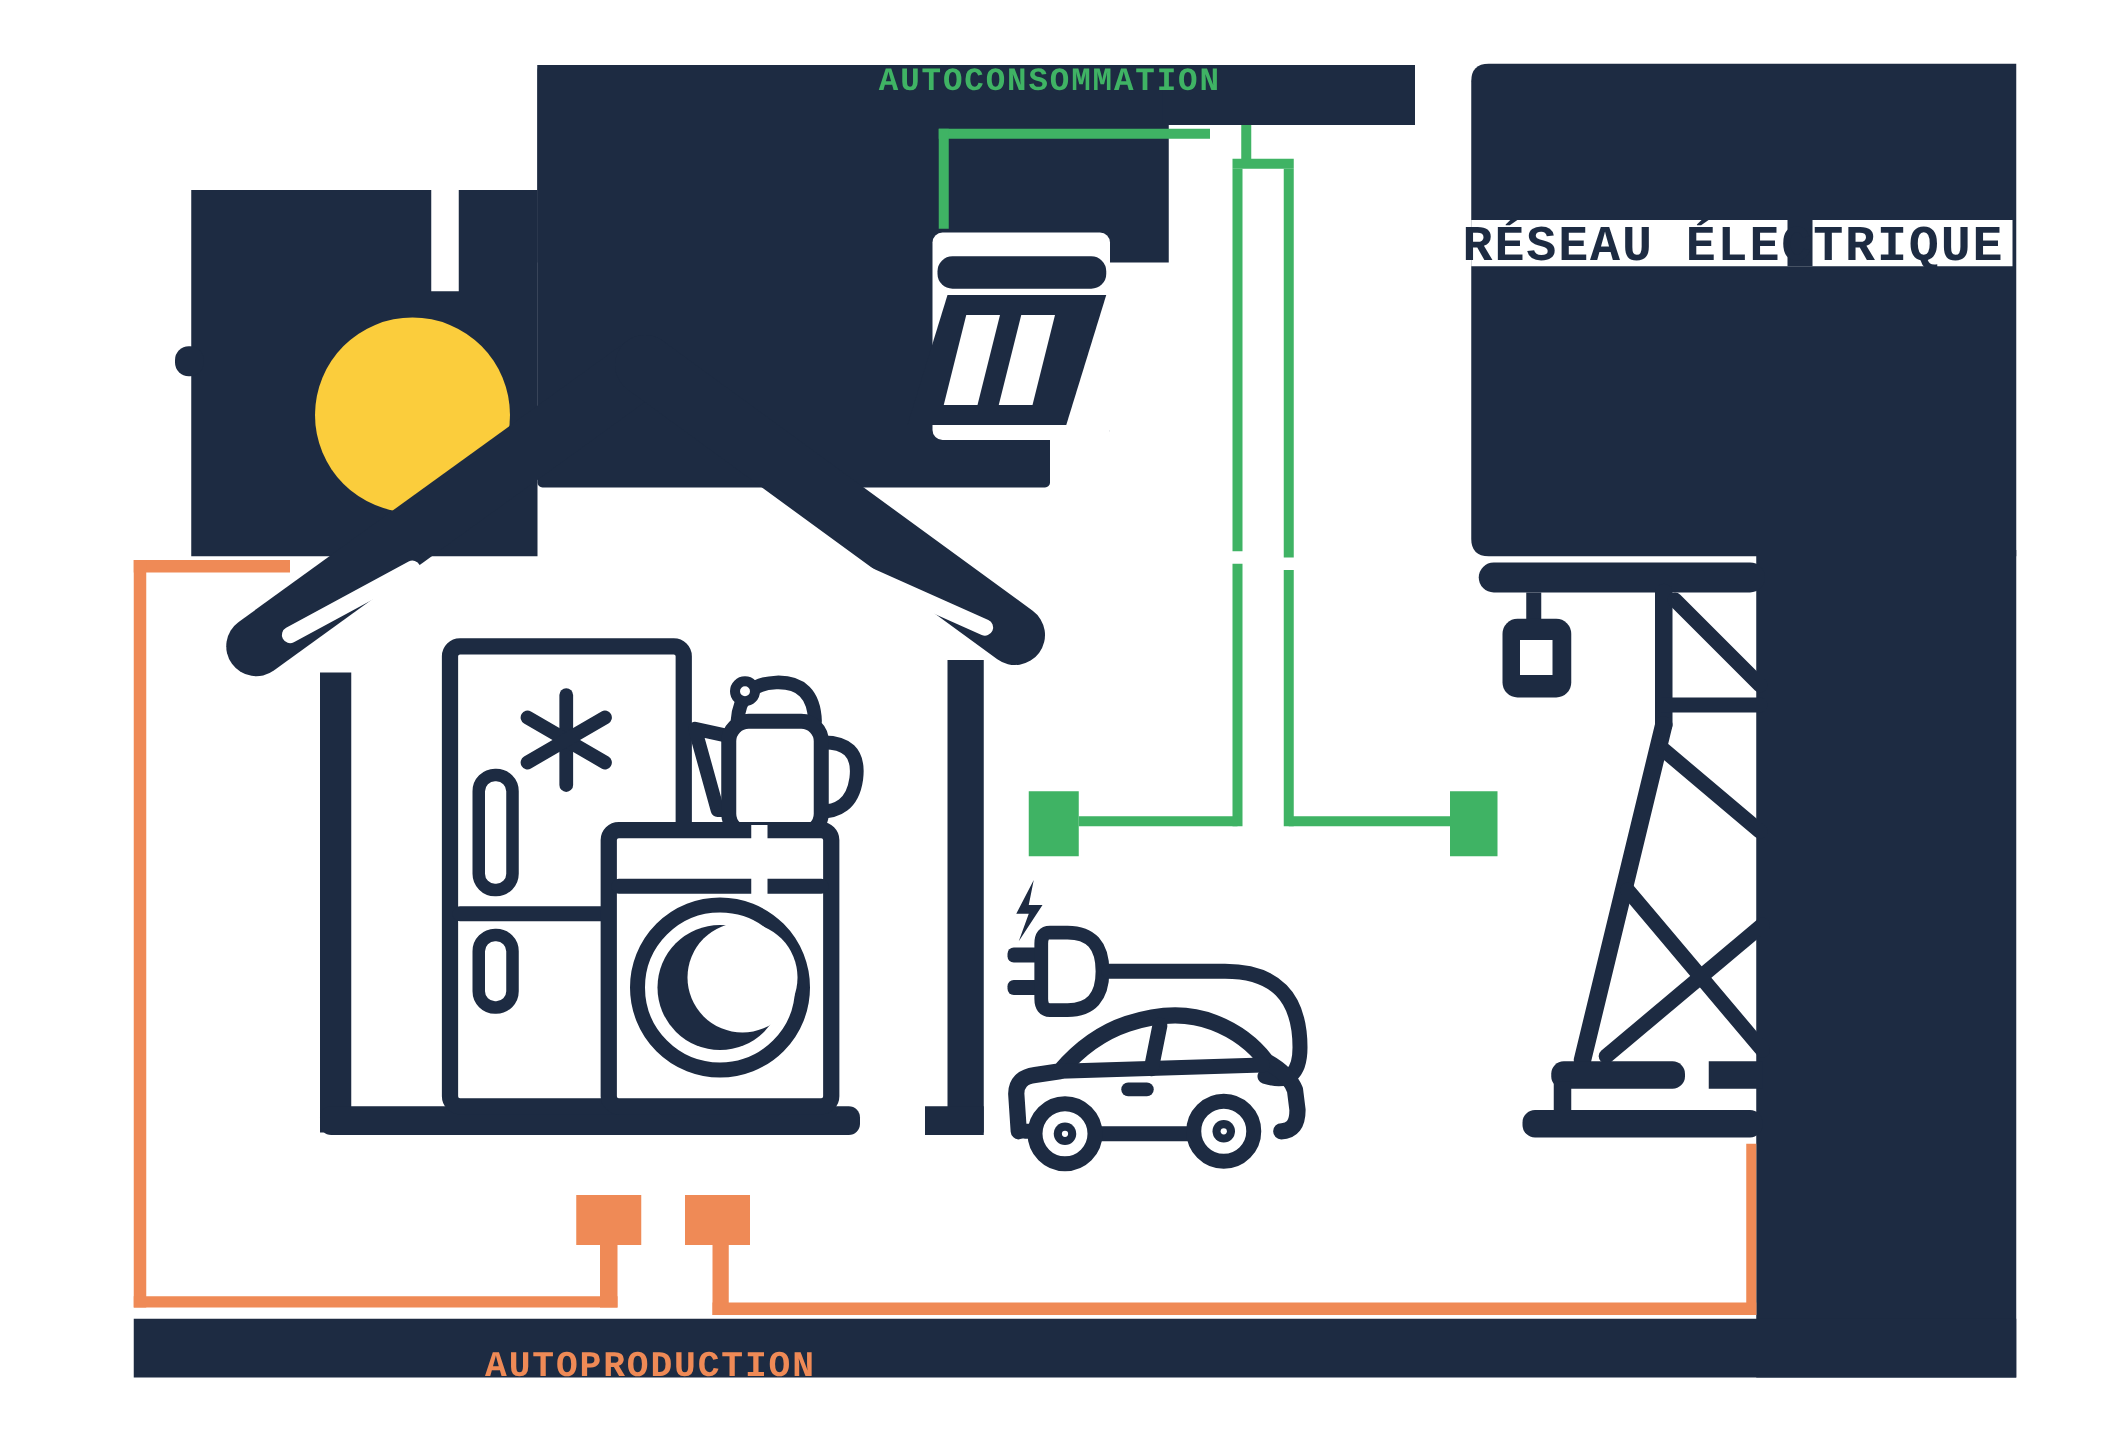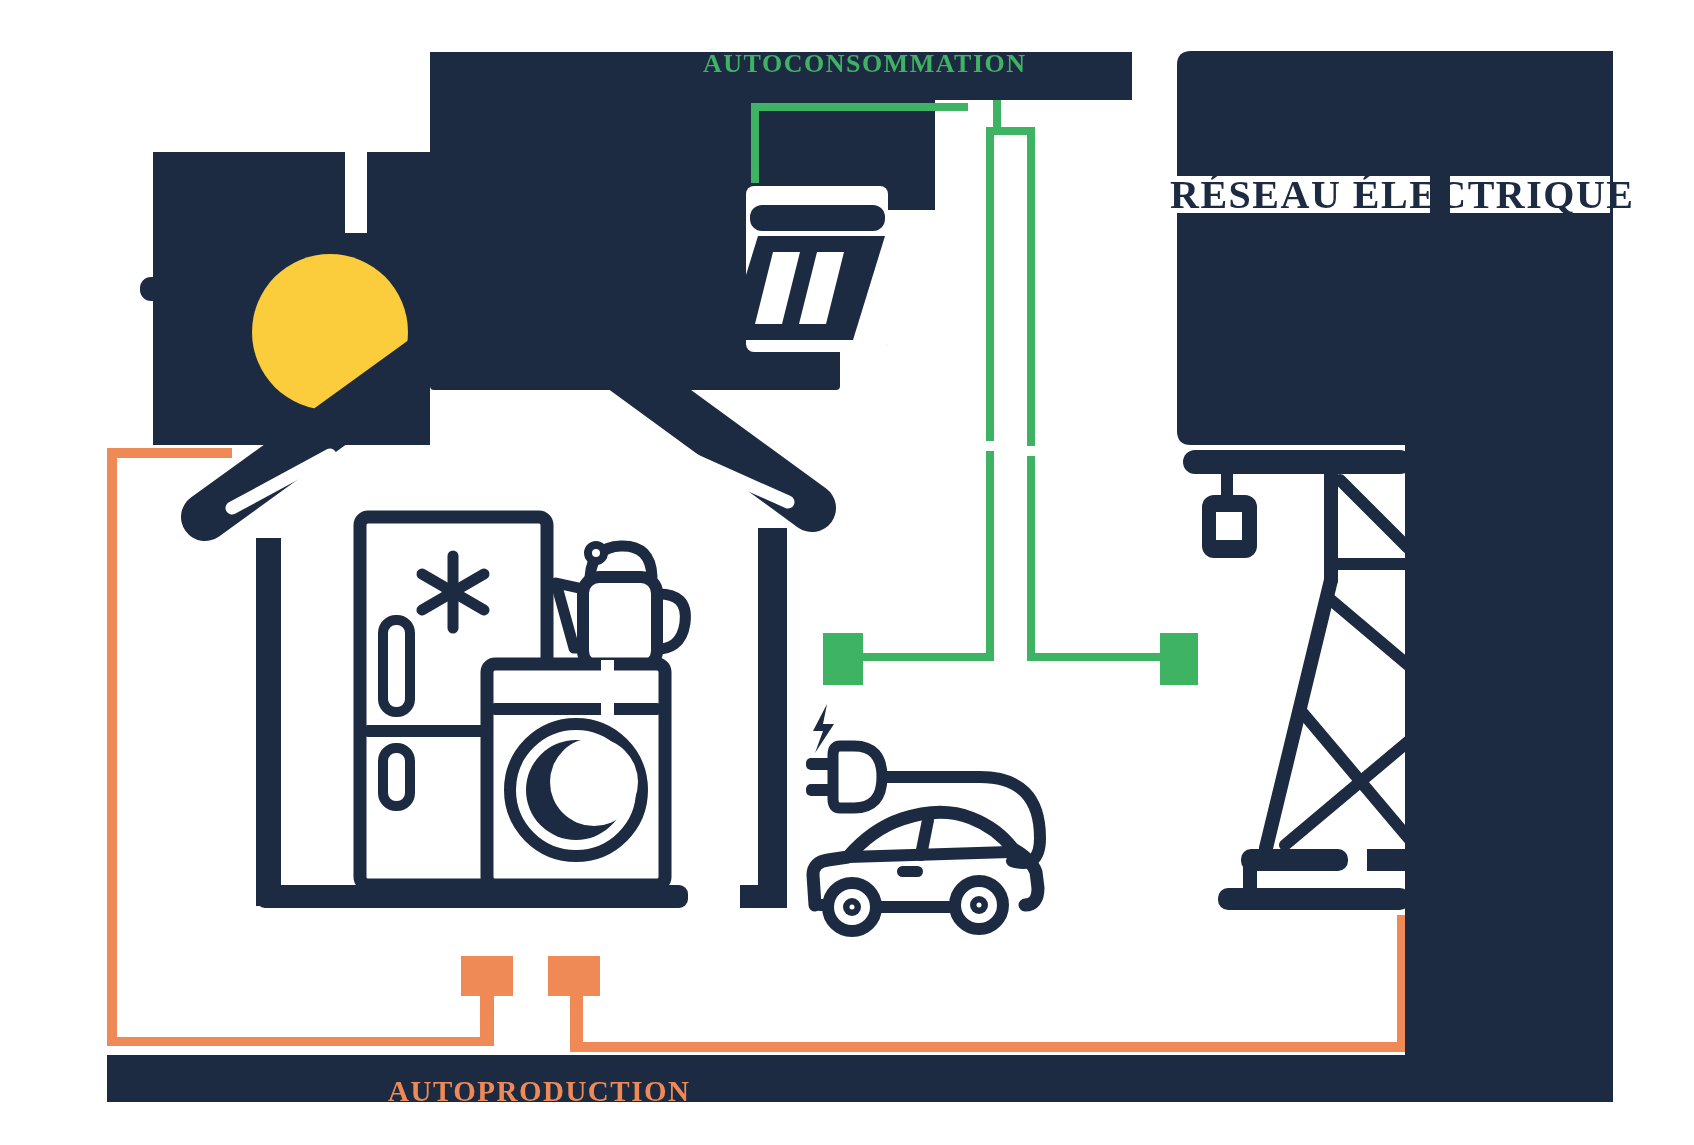--- a/index.html
+++ b/index.html
@@ -1,17 +1,17 @@
 <!DOCTYPE html>
 <html style="--navy: #1d2b42; --green: #3fb364; --orange: #ef8a56; --yellow: #fbcd3c; --white: #ffffff;"><head>
 <meta charset="utf-8">
 <style>
   html,body{margin:0;padding:0;background:#fff;}
   .stage{position:relative;width:1694px;height:1145px;background:var(--white);overflow:hidden;
-         font-family:Liberation Serif, serif;}
+         font-family:Liberation Mono, monospace;}
   svg{display:block}
   .fill-navy{fill:var(--navy);}
   .fill-white{fill:var(--white);}
   .fill-green{fill:var(--green);}
   .fill-orange{fill:var(--orange);}
   .fill-yellow{fill:var(--yellow);}
   .sn{stroke:var(--navy);fill:none;stroke-linecap:round;stroke-linejoin:round;}
   .sn-f{stroke:var(--navy);fill:var(--white);stroke-linecap:round;stroke-linejoin:round;}
   .sw{stroke:var(--white);fill:none;stroke-linecap:round;}
   .lbl{font-weight:700;letter-spacing:1.5px;}

